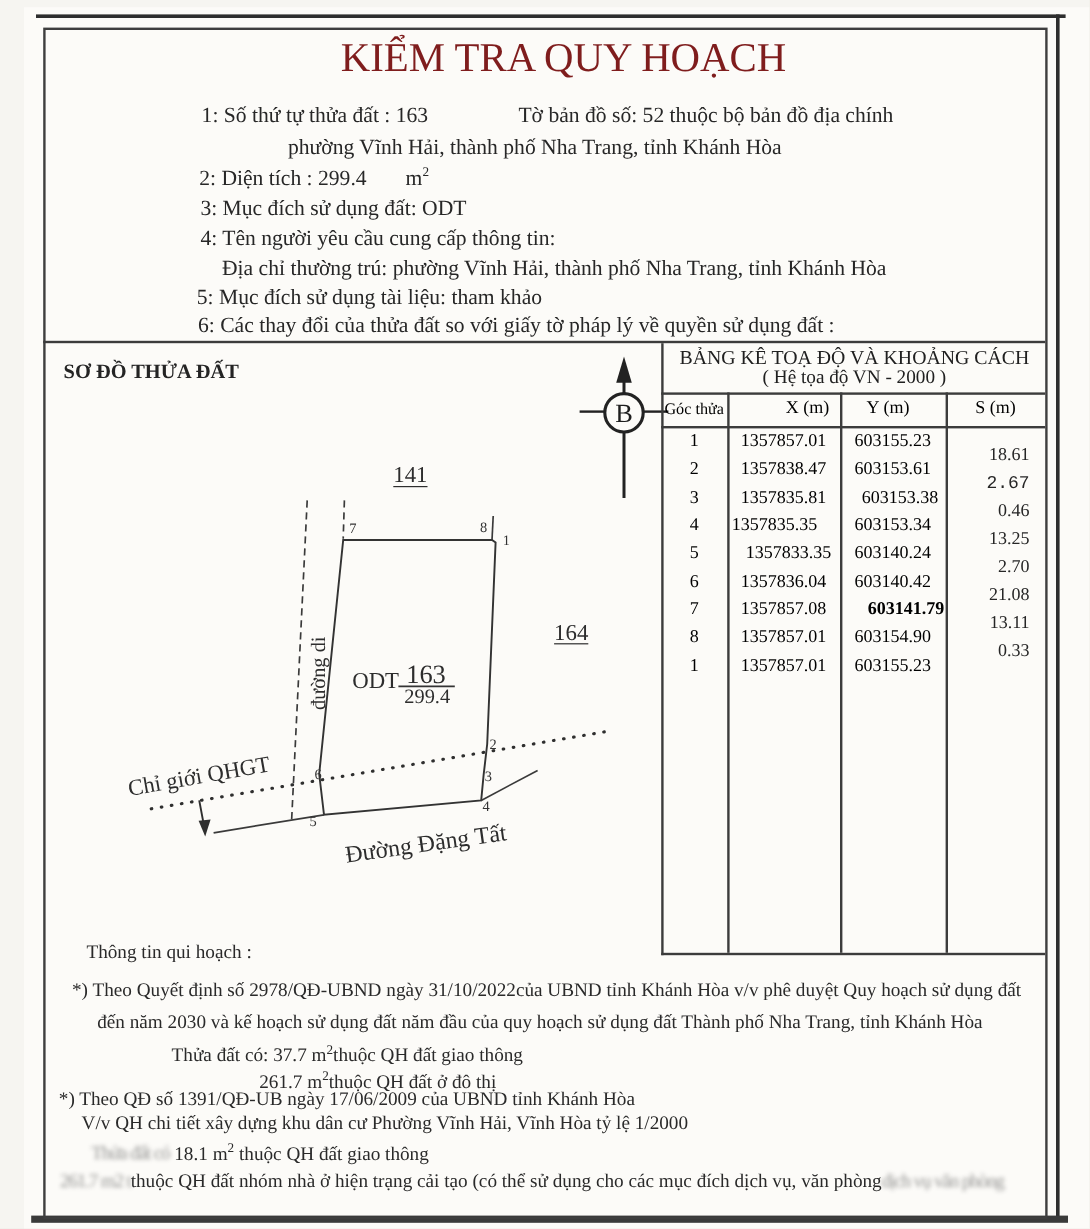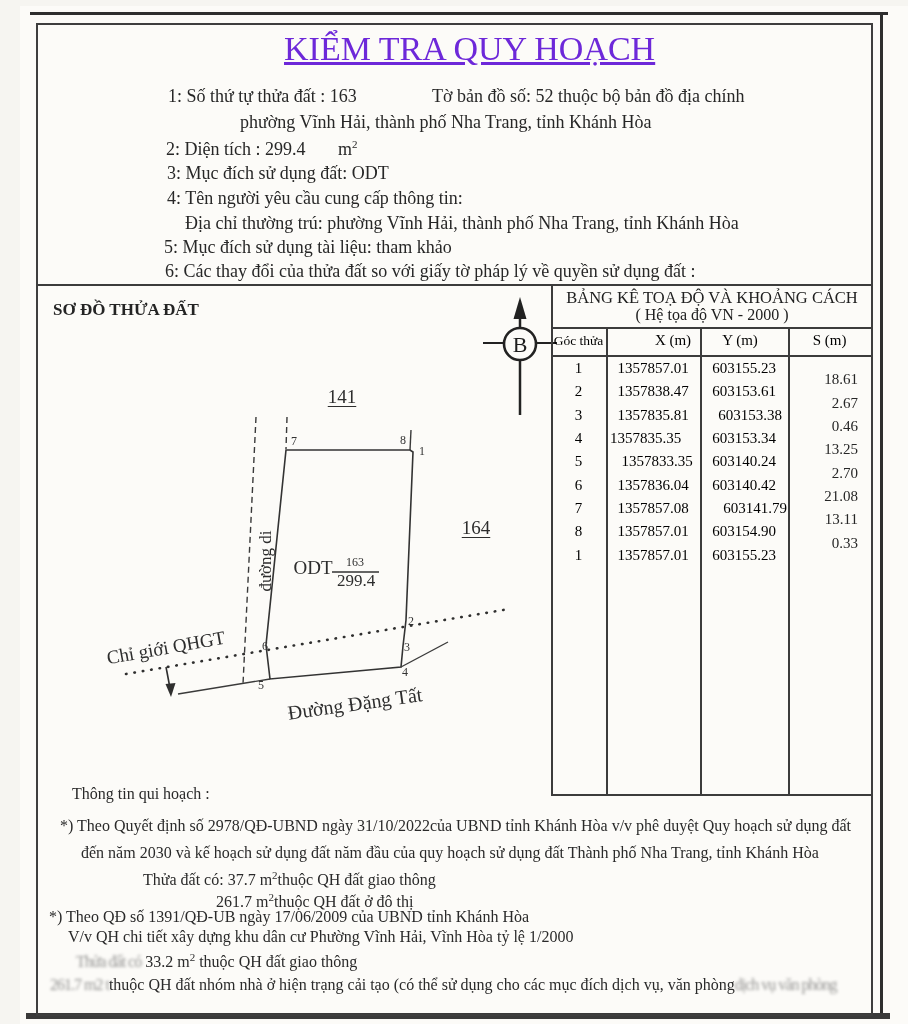--- a/index.html
+++ b/index.html
@@ -8,21 +8,21 @@
         color:#2b2b2b;}
   .paper{position:absolute;left:20px;top:6px;right:0;bottom:0;background:#fcfbf8;}
   .abs{position:absolute;white-space:nowrap;}
   
   .b-top-outer{position:absolute;left:30px;top:12px;width:858px;height:3px;background:#2e2e2e;}
   .b-right-outer{position:absolute;left:880px;top:12px;width:3px;height:1004px;background:#2e2e2e;}
   .b-bottom-thick{position:absolute;left:26px;top:1013px;width:864px;height:6px;background:#3a3a3a;}
   .b-inner{position:absolute;left:36px;top:23px;width:833px;height:989px;border:2px solid #3e3e3e;}
   .divider{position:absolute;left:36px;top:284px;width:835px;height:2px;background:#3c3c3c;}
   
-  .title{font-size:34px;letter-spacing:0px;color:#6d28d9;text-decoration:underline;}
+  .title{font-size:34px;letter-spacing:0px;color:#7f1d1d;}
   .info{font-size:18px;color:#272727;}
   sup{font-size:11px;}
   
   .tline{position:absolute;background:#3c3c3c;}
   .tcell{position:absolute;text-align:center;font-size:15px;color:#000000;}
   .ttl{font-size:16.5px;color:#202020;text-align:center;}
   .s-val{position:absolute;text-align:right;font-size:15px;color:#262626;}
   
   .dlab{position:absolute;transform:translate(-50%,-50%);font-size:19px;color:#2d2d2d;}
   .vlab{position:absolute;transform:translate(-50%,-50%);font-size:12px;color:#333;}
@@ -85,21 +85,21 @@
     <polygon points="171,697 165.5,684 175.5,683" fill="#2f2f2f"></polygon>
 
     <line x1="332" y1="572" x2="379" y2="572" stroke="#333" stroke-width="1.4"></line>
   </svg>
 
   <div class="abs northB" style="left:520px;top:345px;transform:translate(-50%,-50%);">B</div>
 
   <div class="dlab underl" style="left:342px;top:397px;">141</div>
   <div class="dlab underl" style="left:476px;top:528px;">164</div>
   <div class="dlab" style="left:313px;top:568px;">ODT</div>
-  <div class="dlab" style="left:355px;top:562px;font-size:12px;">163</div>
+  <div class="dlab" style="left:355px;top:562px;font-size:22px;">163</div>
   <div class="dlab" style="left:356px;top:581px;font-size:17px;">299.4</div>
   <div class="dlab" style="left:266px;top:561px;transform:translate(-50%,-50%) rotate(-90deg);font-size:17px;">đường di</div>
   <div class="dlab" style="left:166px;top:648px;transform:translate(-50%,-50%) rotate(-10deg);">Chỉ giới QHGT</div>
   <div class="dlab" style="left:355px;top:704px;transform:translate(-50%,-50%) rotate(-8deg);font-size:20px;">Đường Đặng Tất</div>
 
   <div class="vlab" style="left:294px;top:441px;">7</div>
   <div class="vlab" style="left:403px;top:440px;">8</div>
   <div class="vlab" style="left:422px;top:451px;">1</div>
   <div class="vlab" style="left:411px;top:621px;">2</div>
   <div class="vlab" style="left:407px;top:647px;">3</div>
@@ -151,35 +151,35 @@
       <div class="tcell" style="left:700px;top:453px;width:88px;">603140.24</div>
     </div>
     <div>
       <div class="tcell" style="left:551px;top:477px;width:55px;">6</div>
       <div class="tcell" style="left:606px;top:477px;width:94px;">1357836.04</div>
       <div class="tcell" style="left:700px;top:477px;width:88px;">603140.42</div>
     </div>
     <div>
       <div class="tcell" style="left:551px;top:500px;width:55px;">7</div>
       <div class="tcell" style="left:606px;top:500px;width:94px;">1357857.08</div>
-      <div class="tcell" style="left:700px;top:500px;width:110px;">603141.79</div>
+      <div class="tcell" style="left:700px;top:500px;width:110px;font-weight:bold;">603141.79</div>
     </div>
     <div>
       <div class="tcell" style="left:551px;top:523px;width:55px;">8</div>
       <div class="tcell" style="left:606px;top:523px;width:94px;">1357857.01</div>
       <div class="tcell" style="left:700px;top:523px;width:88px;">603154.90</div>
     </div>
     <div>
       <div class="tcell" style="left:551px;top:547px;width:55px;">1</div>
       <div class="tcell" style="left:606px;top:547px;width:94px;">1357857.01</div>
       <div class="tcell" style="left:700px;top:547px;width:88px;">603155.23</div>
     </div>
 
     <div class="s-val" style="left:788px;top:371px;width:70px;">18.61</div>
-    <div class="s-val" style="left:788px;top:395px;width:70px;">2.67</div>
+    <div class="s-val" style="left:788px;top:395px;width:70px;font-family:Liberation Mono, monospace;">2.67</div>
     <div class="s-val" style="left:788px;top:418px;width:70px;">0.46</div>
     <div class="s-val" style="left:788px;top:441px;width:70px;">13.25</div>
     <div class="s-val" style="left:788px;top:465px;width:70px;">2.70</div>
     <div class="s-val" style="left:788px;top:488px;width:70px;">21.08</div>
     <div class="s-val" style="left:788px;top:511px;width:70px;">13.11</div>
     <div class="s-val" style="left:788px;top:535px;width:70px;">0.33</div>
   </div>
 
   <div class="abs planning" style="left:72px;top:785px;">Thông tin qui hoạch :</div>
   <div class="abs planning" style="left:60px;top:817px;">*) Theo Quyết định số 2978/QĐ-UBND ngày 31/10/2022của UBND tỉnh Khánh Hòa v/v phê duyệt Quy hoạch sử dụng đất</div>
@@ -187,18 +187,18 @@
   <div class="abs planning" style="left:143px;top:869px;">
     <span>Thửa đất có: 37.7 m</span><sup>2</sup><span>thuộc QH đất giao thông</span>
   </div>
   <div class="abs planning" style="left:216px;top:891px;">
     <span>261.7 m</span><sup>2</sup><span>thuộc QH đất ở đô thị</span>
   </div>
 
   <div class="abs planning" style="left:49px;top:908px;">*) Theo QĐ số 1391/QĐ-UB ngày 17/06/2009 của UBND tỉnh Khánh Hòa</div>
   <div class="abs planning" style="left:68px;top:928px;">V/v QH chi tiết xây dựng khu dân cư Phường Vĩnh Hải, Vĩnh Hòa tỷ lệ 1/2000</div>
   <div class="abs planning" style="left:76px;top:951px;">
-    <span class="smudge">Thửa đất có</span><span> 33.2 m</span><sup>2</sup><span> thuộc QH đất giao thông</span>
+    <span class="smudge">Thửa đất có</span><span> 18.1 m</span><sup>2</sup><span> thuộc QH đất giao thông</span>
   </div>
   <div class="abs planning" style="left:50px;top:976px;">
     <span class="smudge">261.7 m2 t</span><span>thuộc QH đất nhóm nhà ở hiện trạng cải tạo (có thể sử dụng cho các mục đích dịch vụ, văn phòng</span><span class="smudge">dịch vụ văn phòng</span>
   </div>
 </div>
 
 </body></html>

